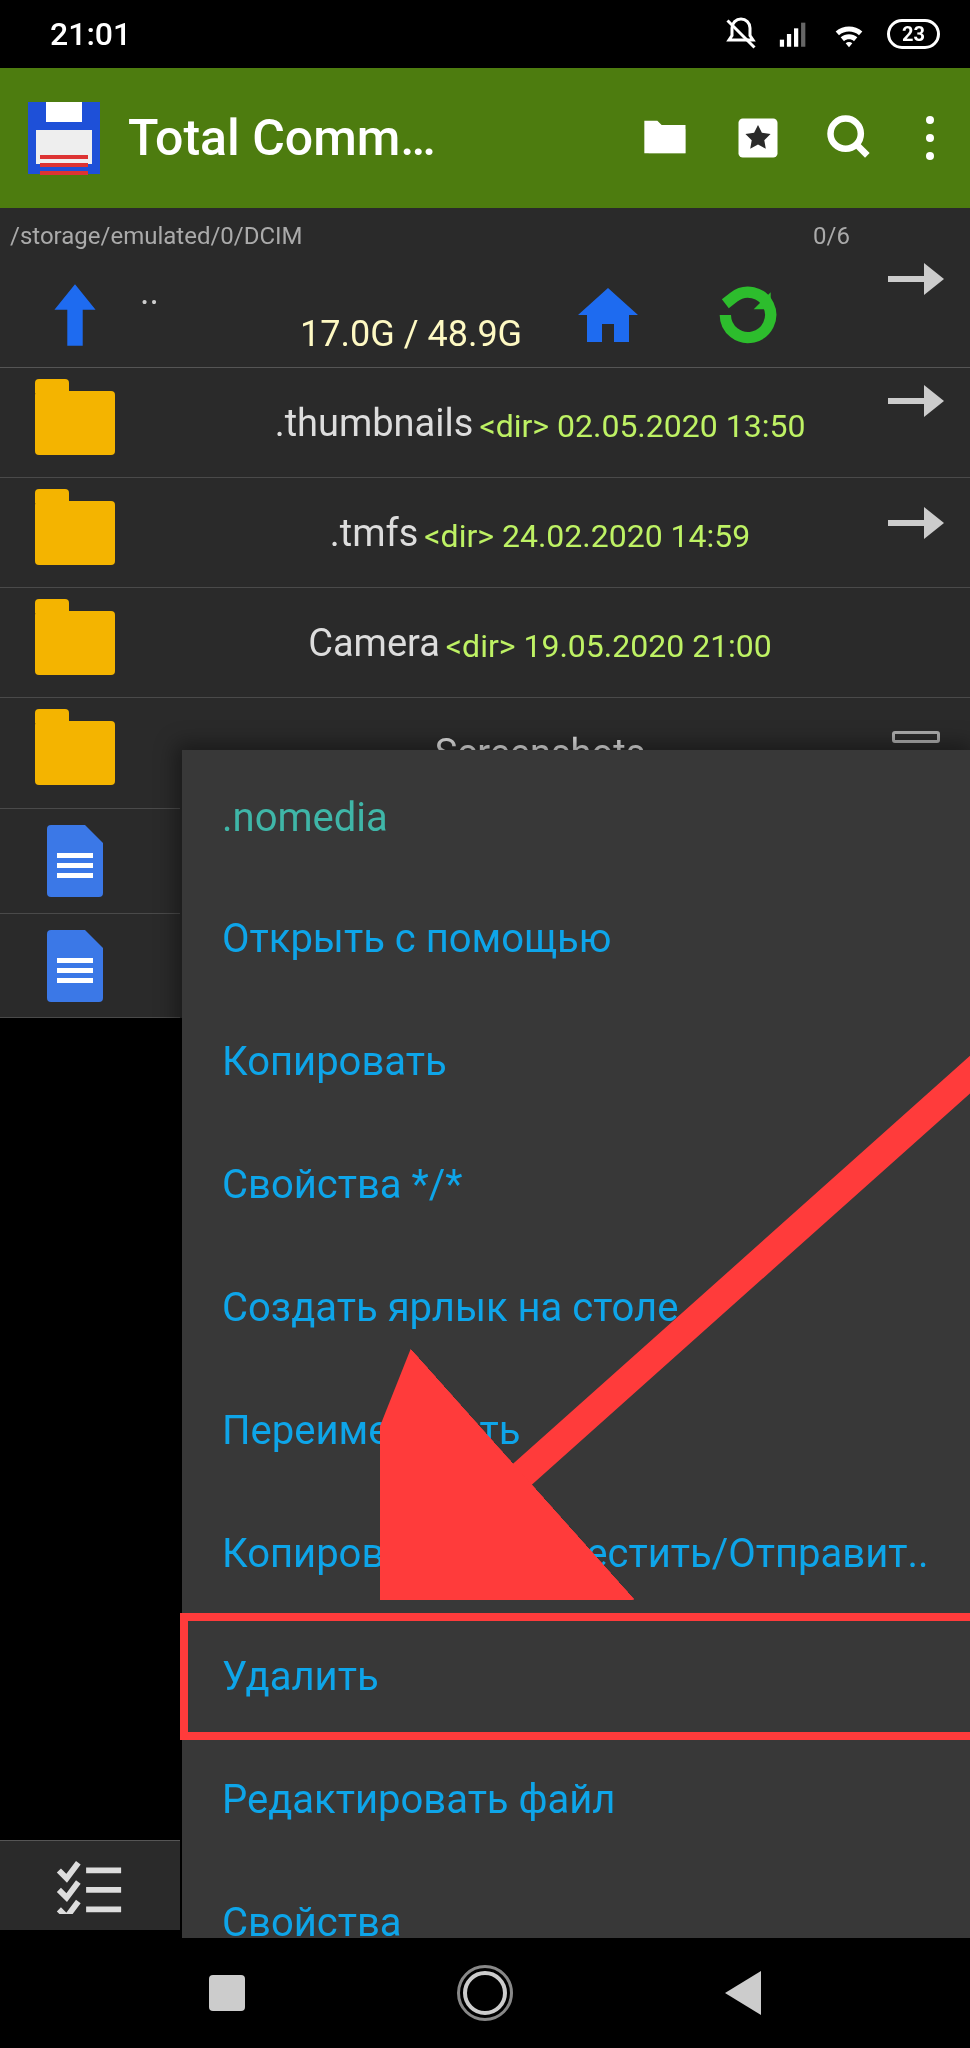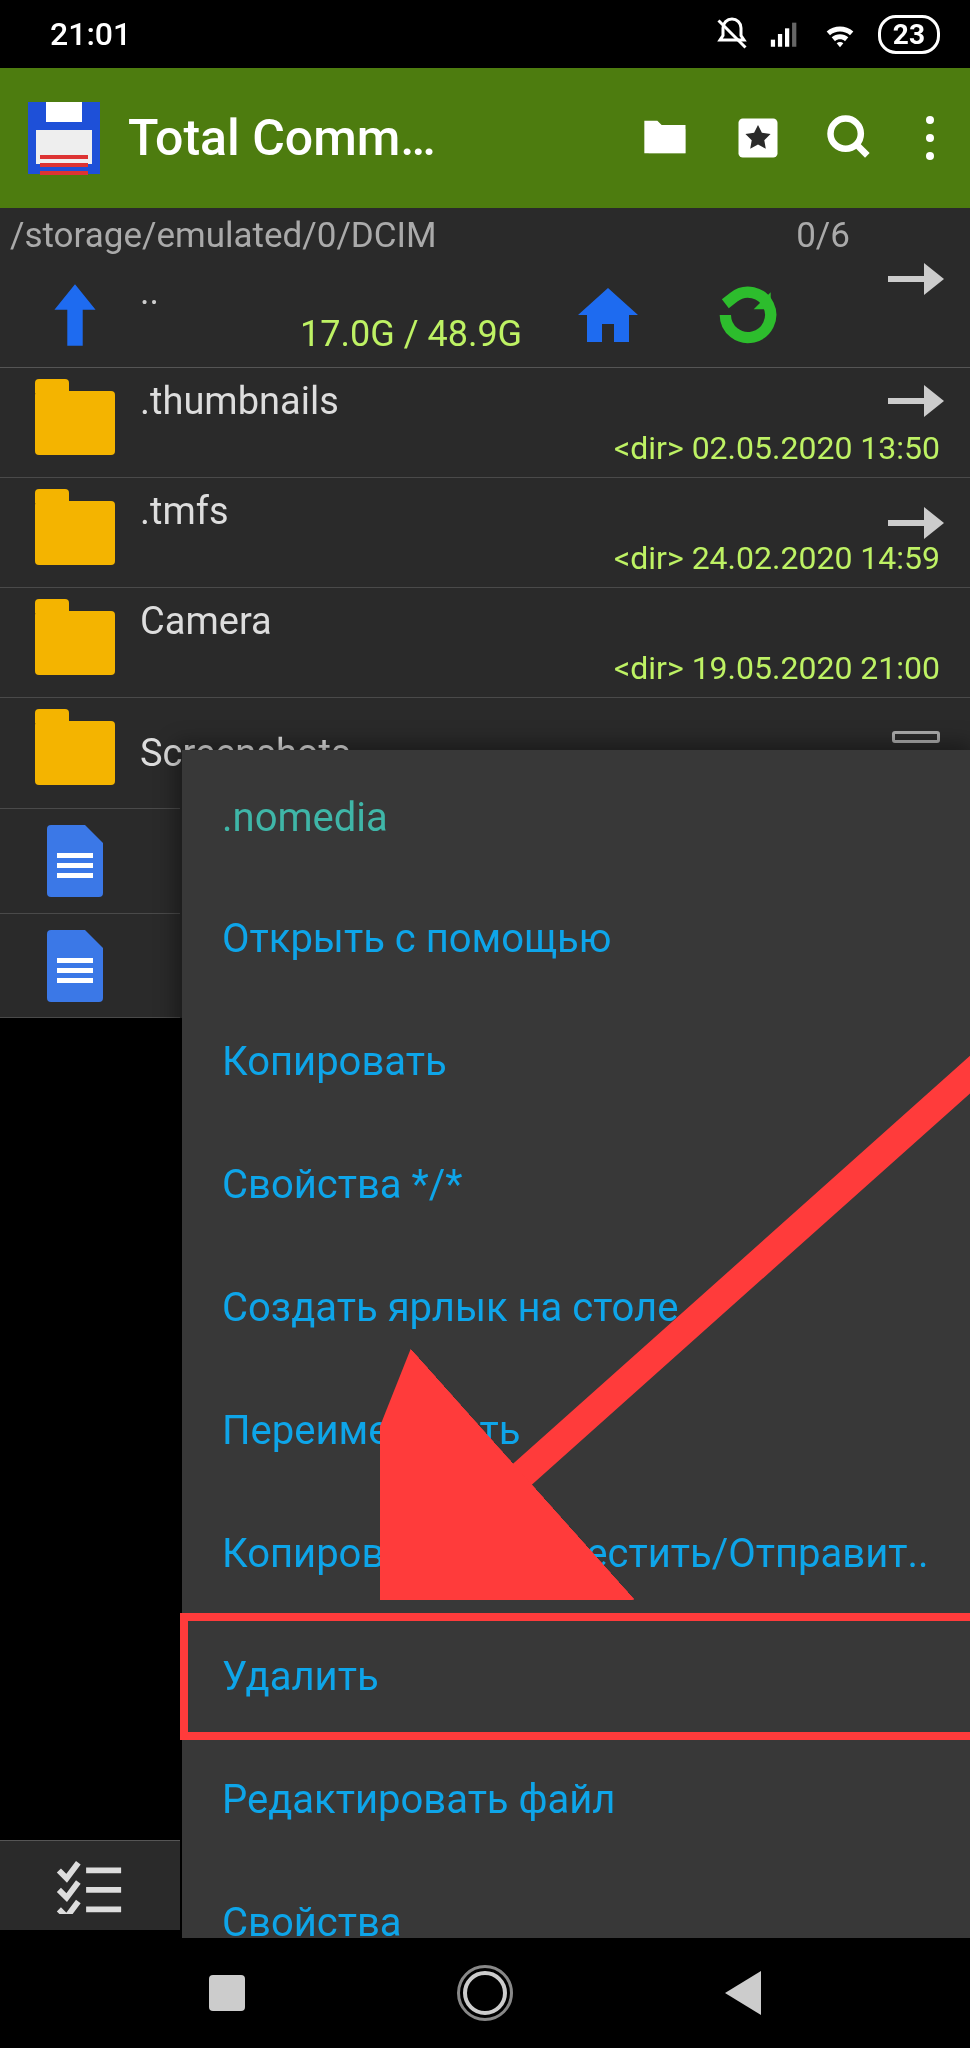--- a/index.html
+++ b/index.html
@@ -24,21 +24,21 @@
     color: #fff;
     font-size: 32px;
   }
   .status-left { font-weight: 500; }
   .status-right { display: flex; align-items: center; gap: 18px; }
   .status-icon { display: inline-flex; align-items: center; }
   .battery-pill {
     border: 3px solid #fff;
     border-radius: 18px;
     padding: 0px 12px;
-    font-size: 28px;
+    font-size: 20px;
     font-weight: 700;
   }
 
   
   .app-toolbar {
     height: 140px;
     background: #4d7c0f;
     display: flex;
     align-items: center;
     padding: 0 20px 0 28px;
@@ -103,21 +103,21 @@
 
   
   .path-bar {
     height: 55px;
     background: #2a2a2a;
     display: flex;
     align-items: center;
     justify-content: space-between;
     padding: 0 120px 0 10px;
     color: #aaa;
-    font-size: 35px;
+    font-size: 24px;
   }
 
   
   .nav-row {
     height: 105px;
     background: #2a2a2a;
     border-bottom: 1px solid #555;
     display: flex;
     align-items: center;
     padding: 0 10px;
@@ -128,21 +128,21 @@
     justify-content: center;
   }
   .nav-dots {
     width: 160px;
     color: #ccc;
     font-size: 36px;
     align-self: flex-start;
     padding-top: 8px;
   }
   .nav-storage {
-    color: #bef264;
+    color: #fef9c3;
     font-size: 36px;
     align-self: flex-end;
     padding-bottom: 12px;
     margin-right: 30px;
   }
   .nav-row svg.home-ico { width: 72px; height: 72px; margin: 0 20px; }
   .nav-row svg.reload-ico { width: 68px; height: 68px; margin: 0 30px 0 50px; }
 
   
   .file-list { background: #2a2a2a; }
@@ -155,21 +155,21 @@
   }
   .file-row.short { border-bottom: none; }
   .file-row .icon-cell {
     width: 130px;
     display: flex;
     justify-content: center;
   }
   .file-row .text-cell {
     flex: 1;
     display: flex;
-    flex-direction: column;
+    flex-direction: row;
     justify-content: center;
     gap: 6px;
     padding-right: 20px;
   }
   .file-name { color: #ddd; font-size: 38px; }
   .file-meta {
     color: #bef264;
     font-size: 32px;
     align-self: flex-end;
   }

